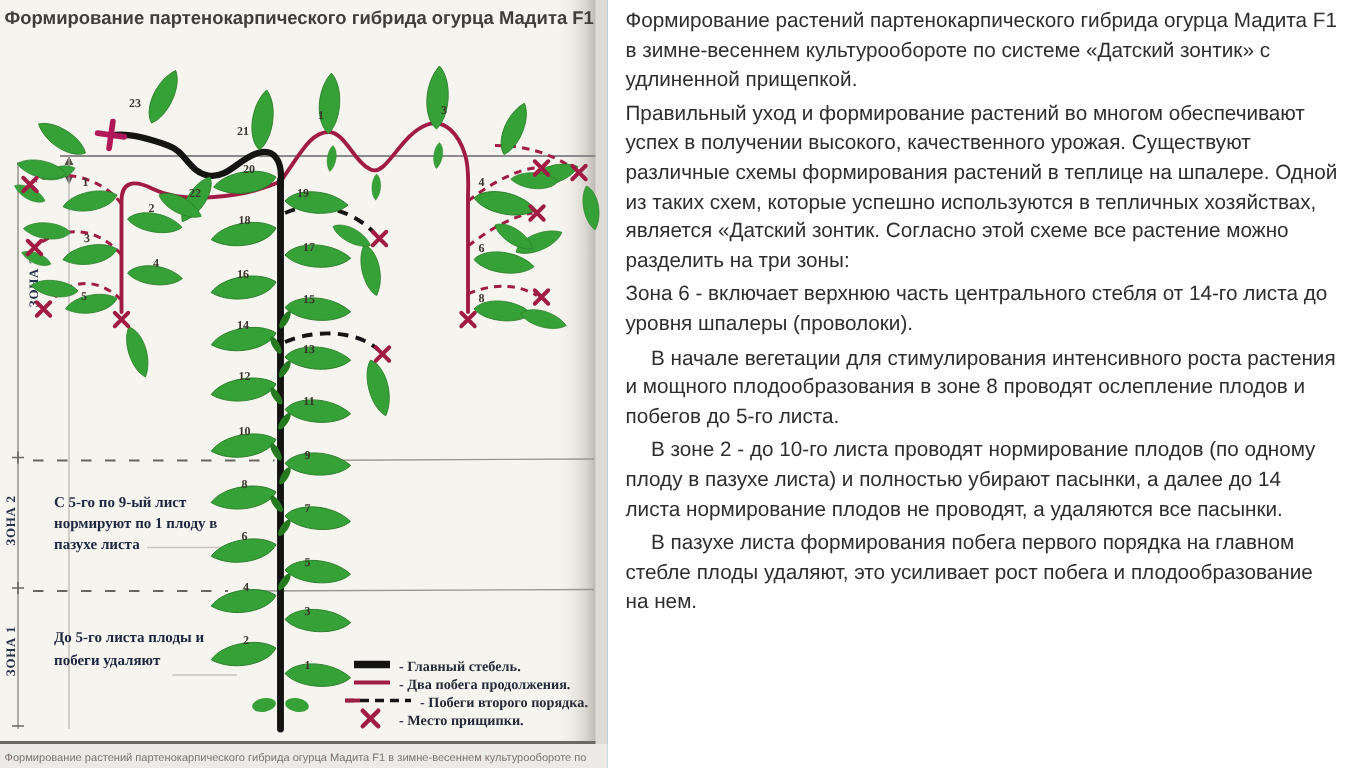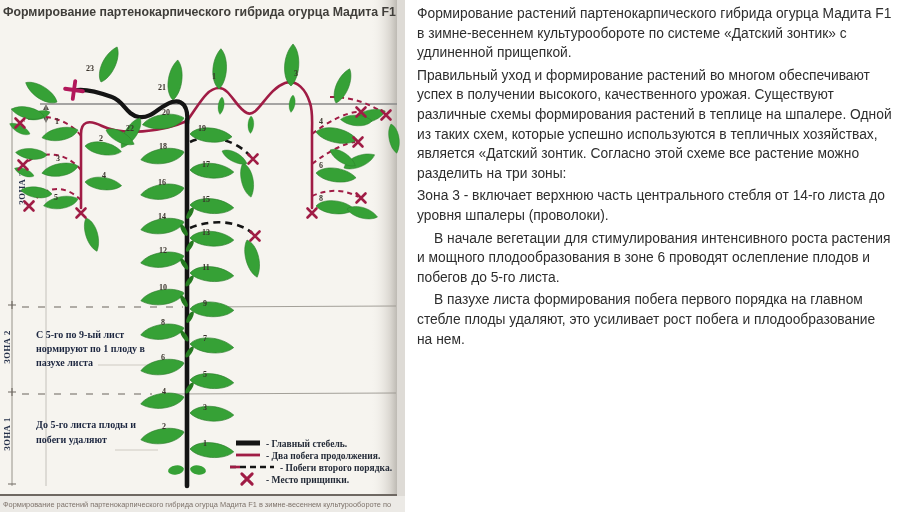--- a/index.html
+++ b/index.html
@@ -266,18 +266,19 @@
       <text class="lgd" x="266" y="483">- Место прищипки.</text>
     </g>
 
     <text class="dcap" x="3" y="507" textLength="388" lengthAdjust="spacingAndGlyphs">Формирование растений партенокарпического гибрида огурца Мадита F1 в зимне-весеннем культурообороте по</text>
   </svg>
   </div>
 
   <div id="right">
     <p>Формирование растений партенокарпического гибрида огурца Мадита F1 в зимне-весеннем культурообороте по системе «Датский зонтик» с удлиненной прищепкой.</p>
     <p>Правильный уход и формирование растений во многом обеспечивают успех в получении высокого, качественного урожая. Существуют различные схемы формирования растений в теплице на шпалере. Одной из таких схем, которые успешно используются в тепличных хозяйствах, является «Датский зонтик. Согласно этой схеме все растение можно разделить на три зоны:</p>
-    <p>Зона 3 - включает верхнюю часть центрального стебля от 14-го листа до уровня шпалеры (проволоки).</p>
-    <p class="ind">В начале вегетации для стимулирования интенсивного роста растения и мощного плодообразования в зоне 6 проводят ослепление плодов и побегов до 5-го листа.</p>
+    <p>Зона 6 - включает верхнюю часть центрального стебля от 14-го листа до уровня шпалеры (проволоки).</p>
+    <p class="ind">В начале вегетации для стимулирования интенсивного роста растения и мощного плодообразования в зоне 8 проводят ослепление плодов и побегов до 5-го листа.</p>
+    <p class="ind">В зоне 2 - до 10-го листа проводят нормирование плодов (по одному плоду в пазухе листа) и полностью убирают пасынки, а далее до 14 листа нормирование плодов не проводят, а удаляются все пасынки.</p>
     <p class="ind">В пазухе листа формирования побега первого порядка на главном стебле плоды удаляют, это усиливает рост побега и плодообразование на нем.</p>
 
   </div>
 </div>
 
 </body></html>

